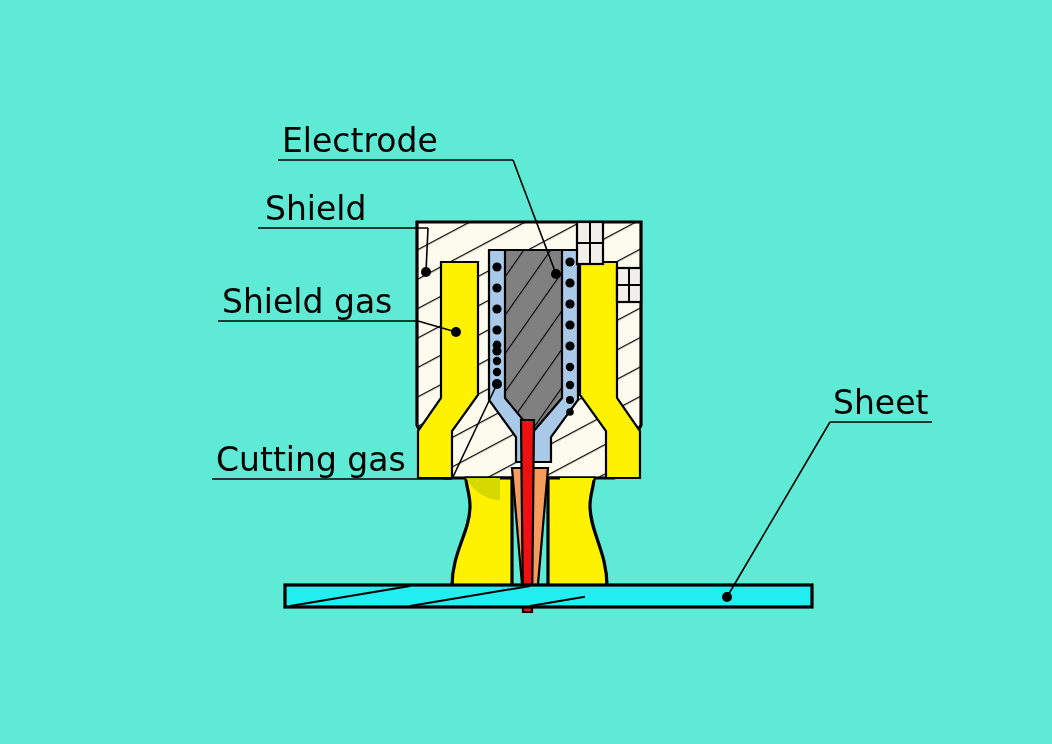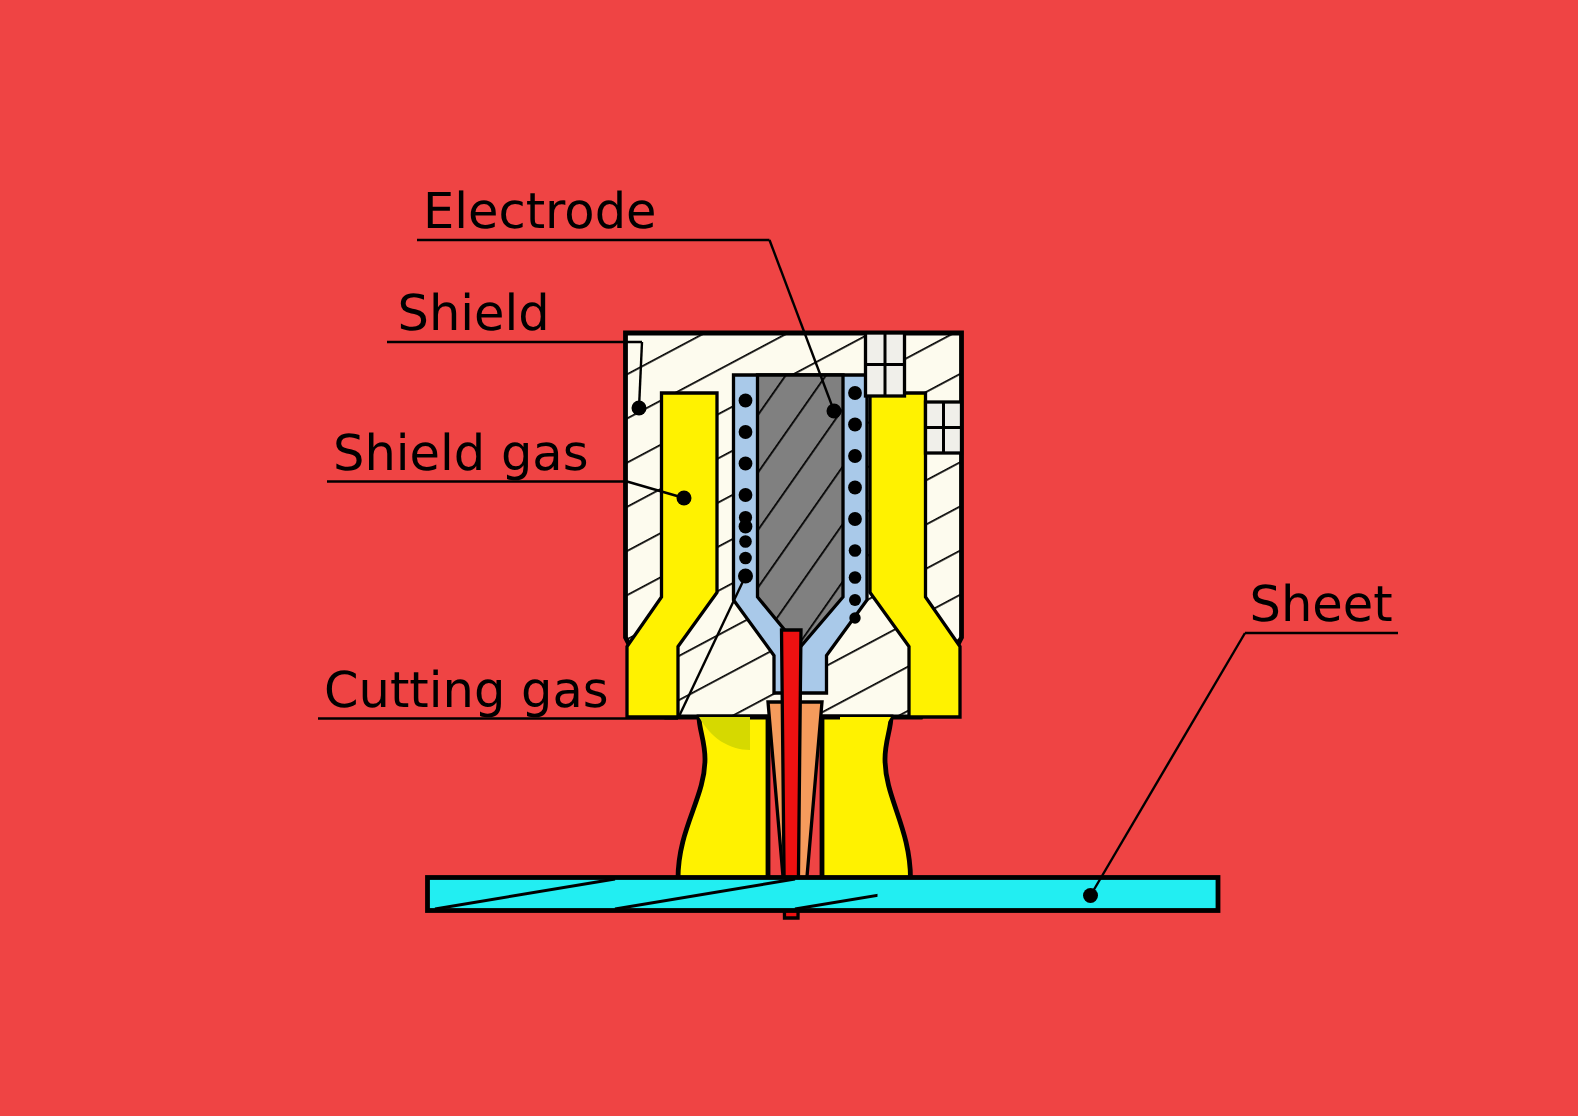--- a/index.html
+++ b/index.html
@@ -10,21 +10,21 @@
   body {
     width: 1052px;
     height: 744px;
     overflow: hidden;
     font-family: "DejaVu Sans", sans-serif;
   }
   #diagram-root {
     position: relative;
     width: 1052px;
     height: 744px;
-    background: #ef4444;
+    background: #5eead4;
   }
   svg#torch-svg {
     display: block;
     width: 1052px;
     height: 744px;
   }
   .label-text {
     font-family: "DejaVu Sans", sans-serif;
     font-size: 33px;
     fill: #000000;

